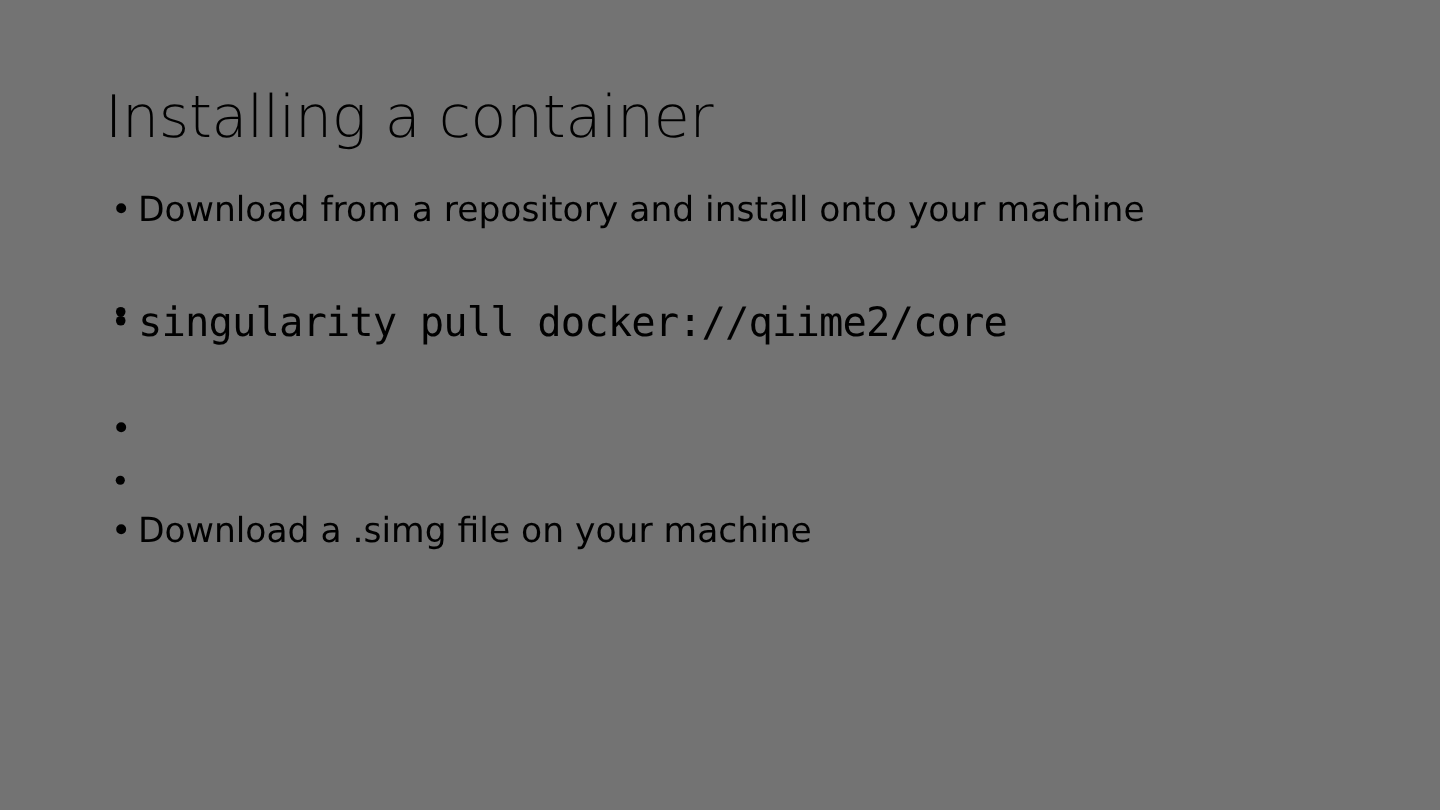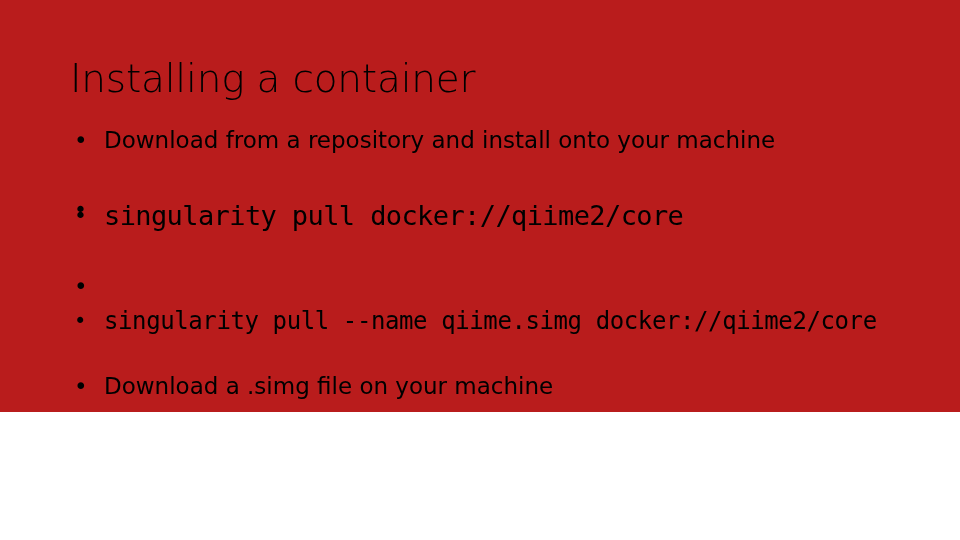--- a/index.html
+++ b/index.html
@@ -11,22 +11,22 @@
     height: 540px;
     background: #ffffff;
     font-family: "Liberation Sans", sans-serif;
     color: #000000;
     overflow: hidden;
   }
 
   .slide {
     position: relative;
     width: 960px;
-    height: 412px;
-    background: #b91c1c;
+    height: 540px;
+    background: #737373;
   }
 
   
   .slide-title {
     position: absolute;
     left: 70px;
     top: 55px;
     width: 830px;
     font-family: "DejaVu Sans", sans-serif;
     font-weight: 300;
@@ -55,21 +55,21 @@
   .bullet-row .bullet-mark {
     position: absolute;
     left: 74px;
     top: 0;
     width: 18px;
     text-align: left;
   }
 
   .bullet-row .bullet-text {
     display: inline-block;
-    margin-left: 30px;
+    margin-left: 18px;
     white-space: pre;
   }
 
   
   .row-prose {
     font-family: "DejaVu Sans", sans-serif;
     font-weight: 400;
     font-size: 23px;
     line-height: 30px;
   }
@@ -140,21 +140,20 @@
     <div class="gap-lg"></div>
 
     <div class="bullet-row row-prose">
       <span class="bullet-mark">•</span>
     </div>
 
     <div class="gap-md"></div>
 
     <div class="bullet-row row-code-sm">
       <span class="bullet-mark">•</span>
-      <span class="bullet-text">singularity pull --name qiime.simg docker://qiime2/core</span>
     </div>
 
     <div class="gap-md"></div>
 
     <div class="bullet-row row-prose">
       <span class="bullet-mark">•</span>
       <span class="bullet-text">Download a .simg file on your machine</span>
     </div>
 
   </div>

